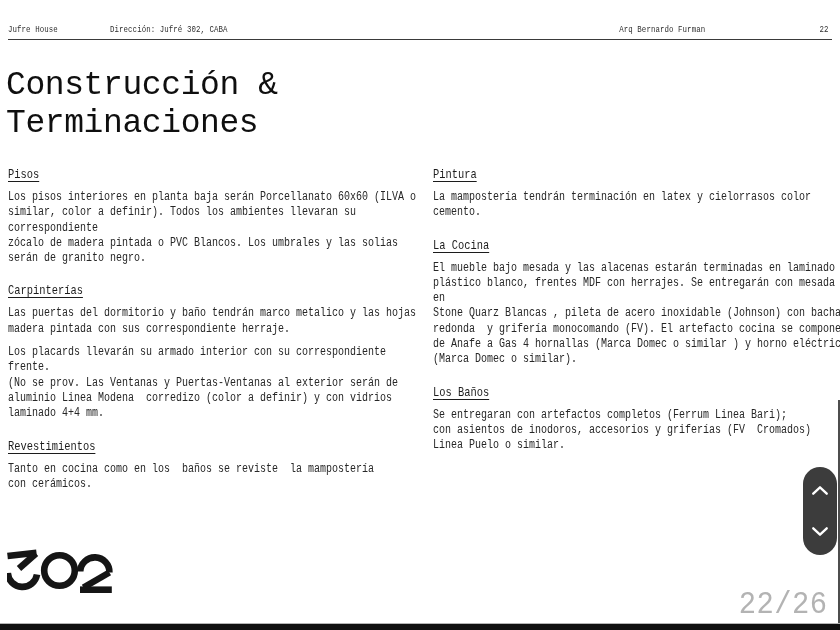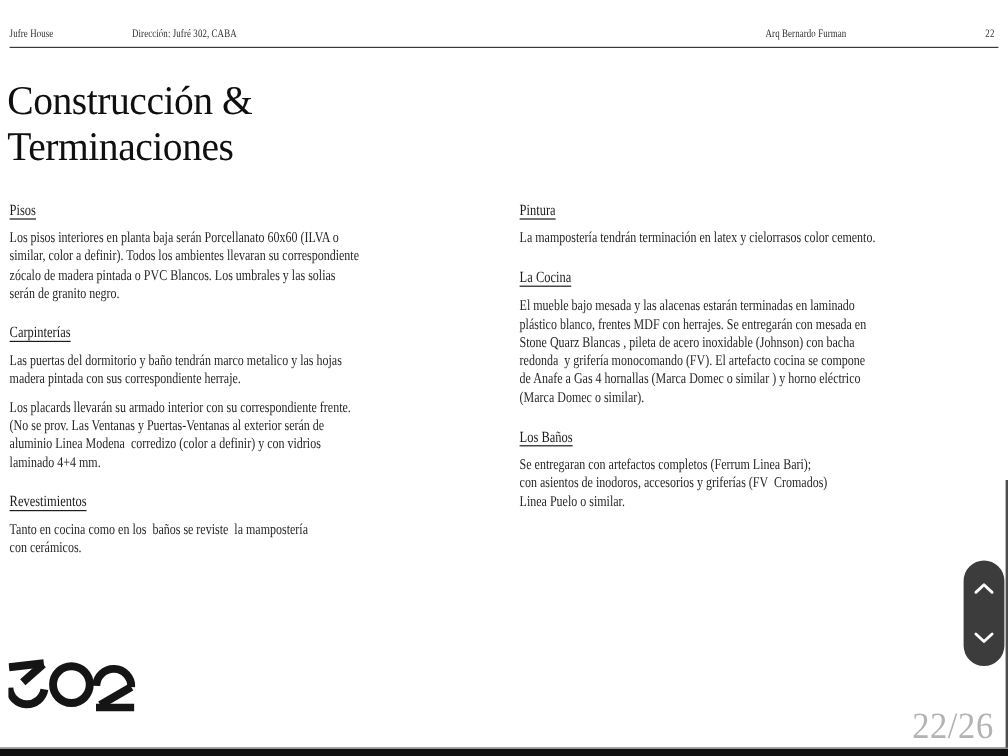--- a/index.html
+++ b/index.html
@@ -2,21 +2,21 @@
 <html><head>
 <meta charset="utf-8">
 <style>
   html, body { margin: 0; padding: 0; background: #e8e8e8; }
   .page {
     position: relative;
     width: 840px;
     height: 630px;
     background: #ffffff;
     overflow: hidden;
-    font-family: Liberation Serif, serif;
+    font-family: Liberation Mono, monospace;
     color: #262626;
   }
 
   
   .hdr-item {
     position: absolute;
     top: 24px;
     font-size: 9.5px;
     letter-spacing: 0.1px;
     color: #2e2e2e;

